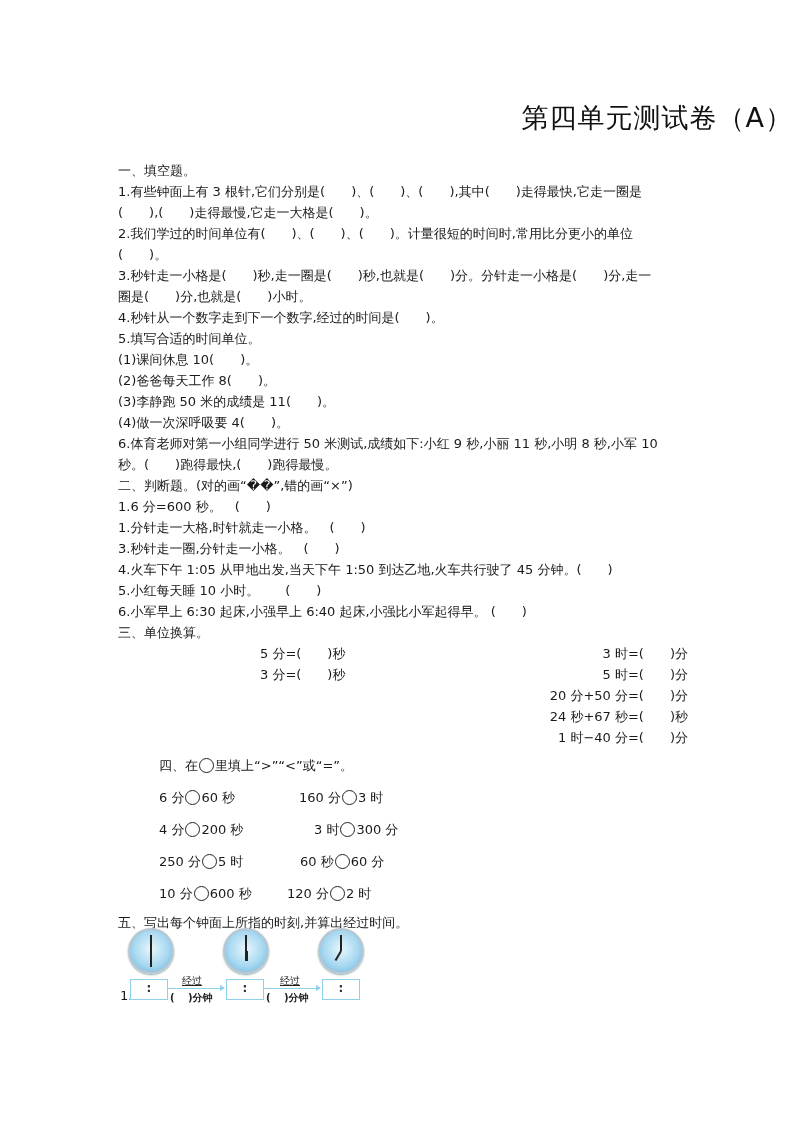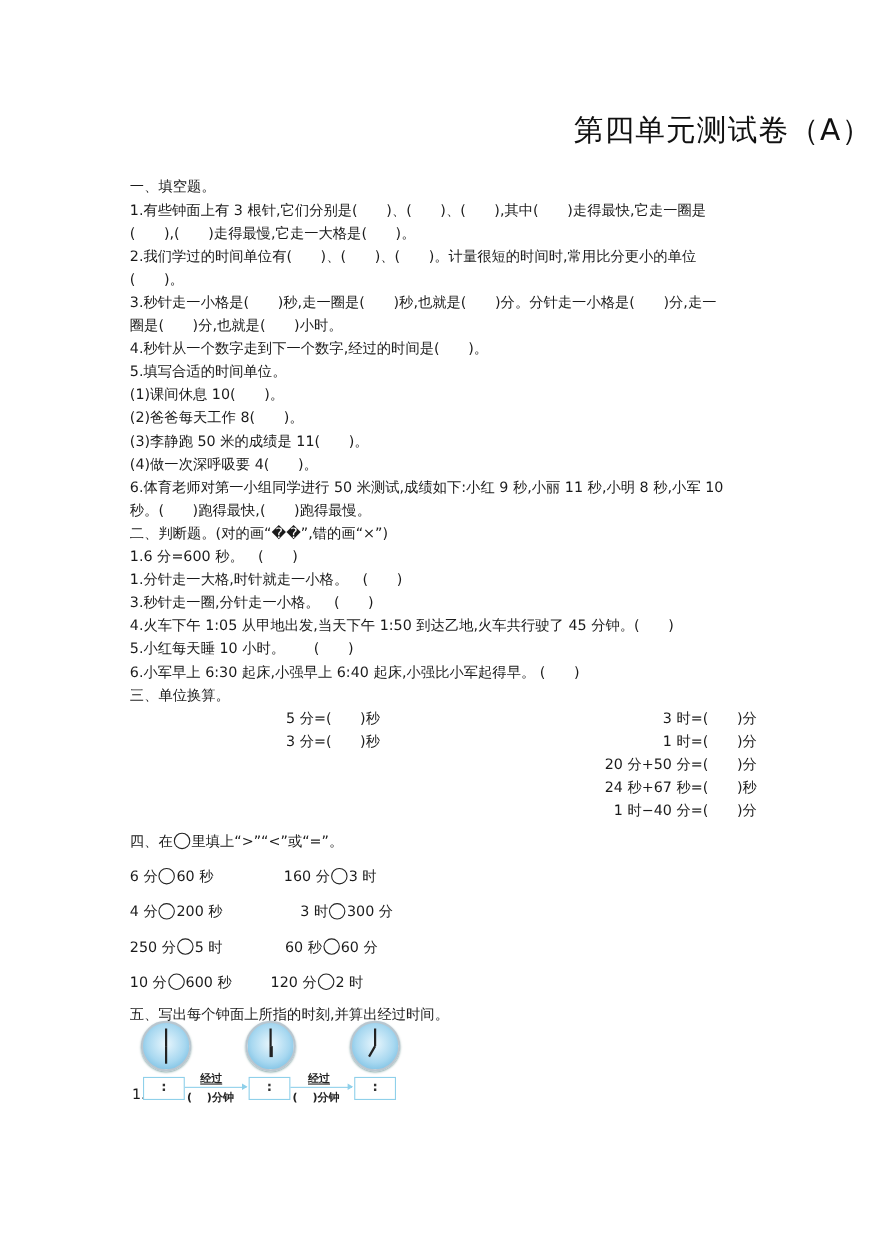--- a/index.html
+++ b/index.html
@@ -3,38 +3,38 @@
 <meta charset="utf-8">
 <style>
   html, body { margin: 0; padding: 0; background: #ffffff; }
   body { width: 793px; height: 1122px; position: relative; overflow: hidden;
          font-family: "DejaVu Sans", "Liberation Sans", sans-serif; color: #1a1a1a; }
   .title { position: absolute; top: 100px; left: 0; width: 793px; text-align: right;
            font-size: 27px; font-weight: normal; letter-spacing: 1px; color: #111; }
   .content { position: absolute; left: 118px; top: 160px; width: 570px; font-size: 13px; line-height: 21px; }
   .line { white-space: nowrap; height: 21px; }
   .sec { font-size: 13px; }
-  .cmp-row { height: 32px; line-height: 32px; white-space: nowrap; position: relative; }
+  .cmp-row { height: 32px; line-height: 32px; white-space: nowrap; position: relative; margin-left: 41px; }
   .cmp-row .c1 { position: absolute; left: 0; }
   .cmp-row .c2 { position: absolute; }
   .circ { display: inline-block; width: 15px; height: 15px; border: 1.3px solid #222; border-radius: 50%;
           vertical-align: -3px; margin: 0 1px; box-sizing: border-box; }
   .conv-row { height: 21px; white-space: nowrap; position: relative; text-align: right; }
   .conv-row .c2 { position: absolute; left: 142px; }
   .clocks { position: absolute; left: 118px; top: 928px; width: 260px; height: 80px; }
   .clock { position: absolute; top: 0; width: 42px; height: 42px; border-radius: 50%;
            background: radial-gradient(circle at 50% 45%, #e8f6fd 0%, #a8d8f0 55%, #5fb1dc 100%);
            border: 2px solid #b9c6cf; box-shadow: 0 1px 2px #8aa; }
   .clock .hand { position: absolute; left: 50%; background: #222; transform-origin: 50% 100%; }
   .box { position: absolute; top: 51px; width: 36px; height: 19px; border: 1px solid #8fd0ea;
          text-align: center; line-height: 17px; font-size: 12px; font-weight: bold; color: #333; background: #fff; }
   .arrow { position: absolute; top: 60px; height: 1px; background: #8fd0ea; }
   .arrow::after { content: ""; position: absolute; right: -1px; top: -3px; border-left: 5px solid #8fd0ea;
                   border-top: 3px solid transparent; border-bottom: 3px solid transparent; }
-  .pass { position: absolute; top: 46px; font-size: 10px; font-weight: bold; text-decoration: underline; color: #222; }
+  .pass { position: absolute; top: 46px; font-size: 10px; font-weight: normal; text-decoration: underline; color: #222; }
   .mins { position: absolute; top: 63px; font-size: 10px; font-weight: bold; color: #222; white-space: nowrap; }
   .num1 { position: absolute; left: 2px; top: 60px; font-size: 13px; }
 </style>
 </head>
 <body>
 
 <div class="title">第四单元测试卷（A）</div>
 
 <div class="content">
   <div class="line sec">一、填空题。</div>
@@ -60,21 +60,21 @@
   <div class="line">4.火车下午 1:05 从甲地出发,当天下午 1:50 到达乙地,火车共行驶了 45 分钟。(　　)</div>
   <div class="line">5.小红每天睡 10 小时。　　(　　)</div>
   <div class="line">6.小军早上 6:30 起床,小强早上 6:40 起床,小强比小军起得早。 (　　)</div>
 
   <div class="line sec">三、单位换算。</div>
   <div class="conv-row">
     <span>3 时=(　　)分</span>
     <span class="c2">5 分=(　　)秒</span>
   </div>
   <div class="conv-row">
-    <span>1 时=(　　)分</span>
+    <span>5 时=(　　)分</span>
     <span class="c2">3 分=(　　)秒</span>
   </div>
   <div class="conv-row">
     <span>20 分+50 分=(　　)分</span>
   </div>
   <div class="conv-row">
     <span>24 秒+67 秒=(　　)秒</span>
   </div>
   <div class="conv-row">
     <span>1 时−40 分=(　　)分</span>

